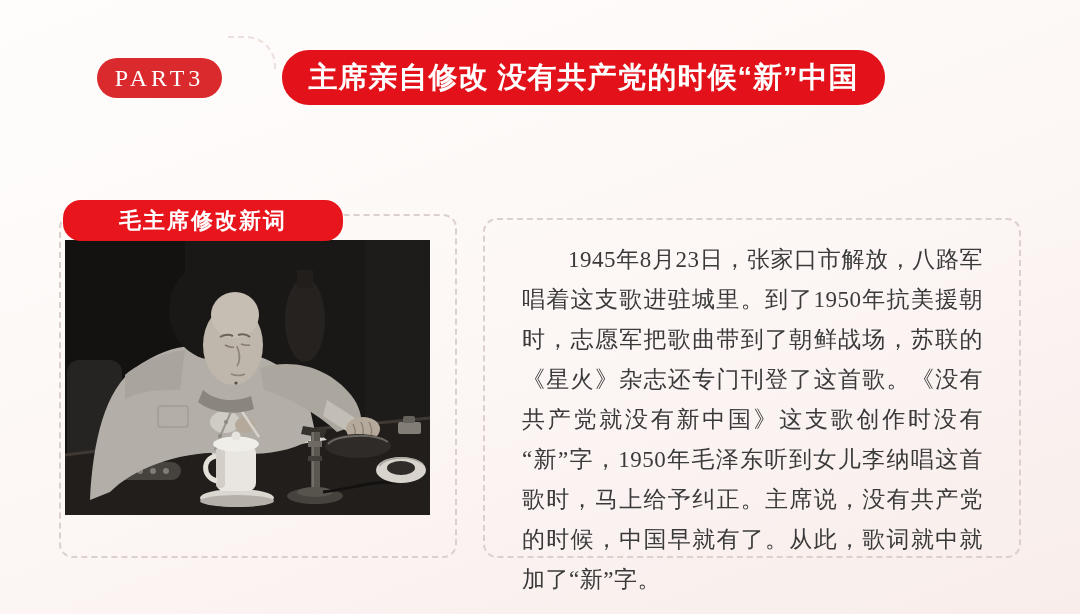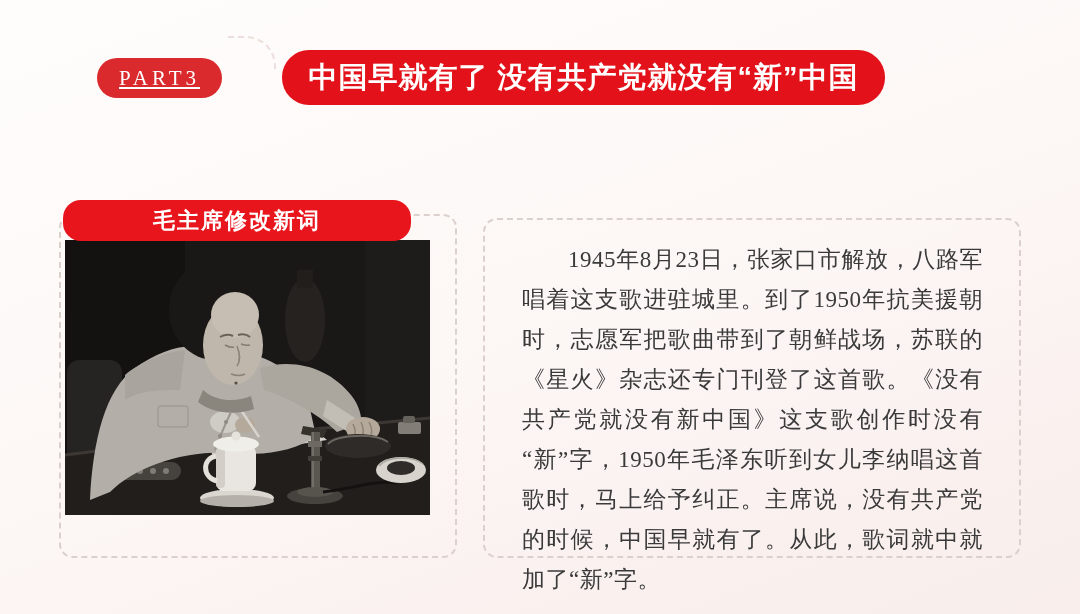--- a/index.html
+++ b/index.html
@@ -8,40 +8,40 @@
     width:1080px;height:614px;
     background:linear-gradient(160deg,#fefdfc 0%,#fdf8f6 45%,#f8edeb 100%);
     overflow:hidden;
     font-family:"Liberation Sans",sans-serif;
   }
   
   .part-badge{
     position:absolute;left:97px;top:58px;width:125px;height:40px;
     background:#da2a2d;border-radius:20px;
     color:#fff;font-family:"Liberation Serif",serif;
-    font-size:21px;letter-spacing:4px;text-align:center;line-height:40px;text-decoration:underline;
+    font-size:24px;letter-spacing:4px;text-align:center;line-height:40px;
   }
   .title-banner{
     position:absolute;left:282px;top:50px;width:603px;height:55px;
     background:#e31119;border-radius:27px;
     color:#fff;font-weight:bold;font-size:29px;letter-spacing:1px;
     text-align:center;line-height:55px;
   }
   .deco-arc{
     position:absolute;left:228px;top:36px;width:46px;height:34px;
     border-top:2px dashed #e8d8d4;border-right:2px dashed #e8d8d4;
     border-top-right-radius:30px;opacity:.8;
   }
   
   .photo-card{
     position:absolute;left:59px;top:214px;width:398px;height:344px;
     border:2px dashed #dcd0cd;border-radius:14px;box-sizing:border-box;
   }
   .photo-label{
-    position:absolute;left:63px;top:200px;width:348px;height:41px;
+    position:absolute;left:63px;top:200px;width:280px;height:41px;
     background:#e8151d;border-radius:18px;
     color:#fff;font-weight:bold;font-size:22px;letter-spacing:2px;
     text-align:center;line-height:41px;z-index:3;
   }
   .photo-frame{
     position:absolute;left:65px;top:240px;width:365px;height:275px;z-index:2;
   }
   .photo-frame svg{display:block;}
   
   .text-card{
@@ -58,21 +58,21 @@
 </style>
 </head>
 <body>
 
 <div class="slide">
 
   <div class="deco-arc"></div>
 
   <div class="part-badge">PART3</div>
 
-  <div class="title-banner">中国早就有了 没有共产党就没有“新”中国</div>
+  <div class="title-banner">主席亲自修改 没有共产党的时候“新”中国</div>
 
   <div class="photo-label">毛主席修改新词</div>
 
   <div class="photo-card"></div>
 
   <div class="photo-frame">
     <svg width="365" height="275" viewBox="0 0 365 275">
 
       <rect x="0" y="0" width="365" height="275" fill="#191817"></rect>
       <rect x="0" y="0" width="120" height="215" fill="#131211"></rect>

